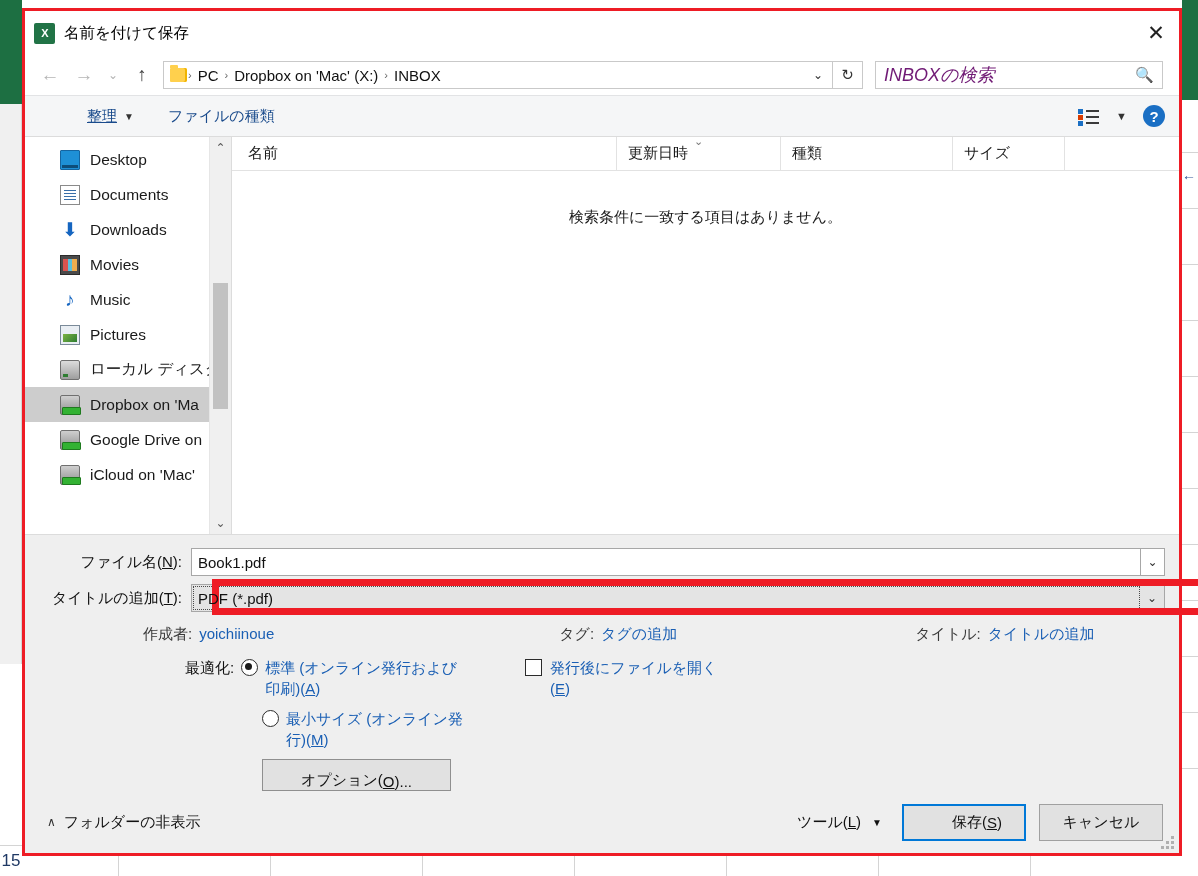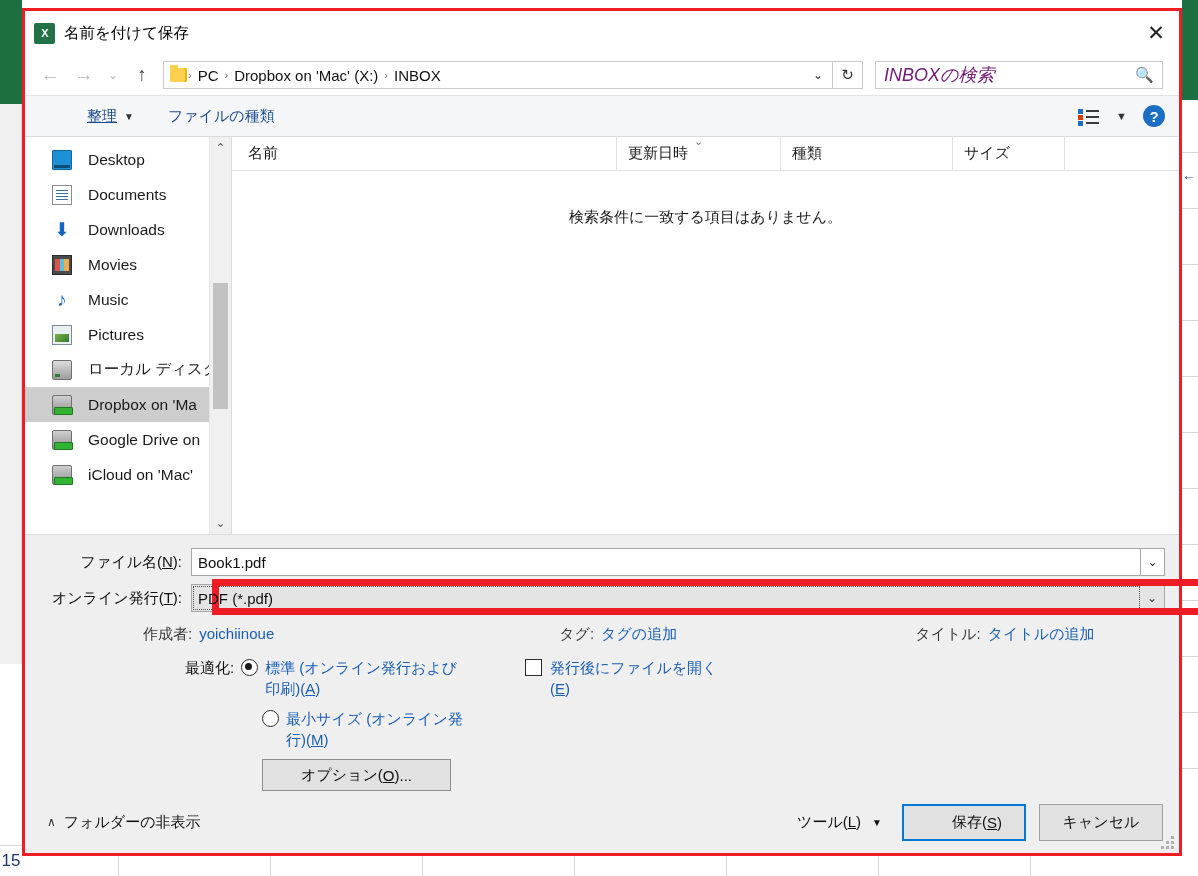--- a/index.html
+++ b/index.html
@@ -160,22 +160,22 @@
     align-items: center; justify-content: center;
   }
 
   
   .content { flex: 1 1 auto; display: flex; min-height: 0; }
   .sidebar {
     width: 206px; flex: 0 0 206px; position: relative; background: #fff;
     padding-top: 5px; overflow: hidden;
   }
   .side-item {
-    height: 35px; display: flex; align-items: center; padding-left: 27px;
-    gap: 16px; font-size: 15.5px; color: #1a1a1a; white-space: nowrap;
+    height: 35px; display: flex; align-items: center; padding-left: 35px;
+    gap: 10px; font-size: 15.5px; color: #1a1a1a; white-space: nowrap;
   }
   .side-item.sel { background: #cce0f0; }
   .side-item.sel.gray { background: #cdcdcd; }
   .side-ico { width: 20px; height: 20px; flex: 0 0 20px; position: relative; }
   
   .ico-desktop { background: #1e90d6; border: 1px solid #1565a0; border-radius: 1px; }
   .ico-desktop::after { content:""; position:absolute; left:1px; right:1px; bottom:1px; height:3px; background:#0d4d7a; }
   .ico-doc { background: #fff; border: 1px solid #8a8a8a; }
   .ico-doc::after {
     content: ""; position: absolute; left: 3px; top: 4px; right: 3px; height: 1px;
@@ -293,21 +293,21 @@
     position: relative;
   }
   .radio.on::after {
     content: ""; position: absolute; left: 3.2px; top: 3.2px;
     width: 7px; height: 7px; border-radius: 50%; background: #1a1a1a;
   }
   .radio-text { font-size: 15px; color: #1a5fb4; line-height: 21px; max-width: 196px; }
   .radio-text u { text-decoration: underline; }
   .opt-btn {
     width: 189px; height: 32px; border: 1px solid #8f8f8f; background: #e1e1e1;
-    display: flex; align-items: center; justify-content: center;
+    display: flex; align-items: flex-end; justify-content: center;
     font-size: 15px; color: #111; margin-left: 24px; margin-top: 7px;
   }
   .opt-right { padding-left: 40px; }
   .check-line { display: flex; align-items: flex-start; }
   .checkbox {
     width: 17px; height: 17px; border: 1.6px solid #2b2b2b; background: #fff;
     flex: 0 0 17px; margin-top: 2px; margin-right: 8px;
   }
   .check-text { font-size: 15px; color: #1a5fb4; line-height: 21px; max-width: 180px; }
   .check-text u { text-decoration: underline; }
@@ -513,21 +513,21 @@
       <div class="fctrl">
         <div class="textfield">
           <span>Book1.pdf</span>
         </div>
         <div class="chev" style="background:#fff;border:1px solid #a7a7a7;border-left:none">⌄</div>
       </div>
     </div>
 
     <div class="frow">
       <div class="flabel">
-        <span>オンライン発行(</span><u>T</u>):
+        <span>タイトルの追加(</span><u>T</u>):
       </div>
       <div class="fctrl">
         <div class="combo">
           <div class="focusring"></div>
           <div class="ctext">PDF (*.pdf)</div>
           <div class="chev">⌄</div>
         </div>
       </div>
     </div>
 

